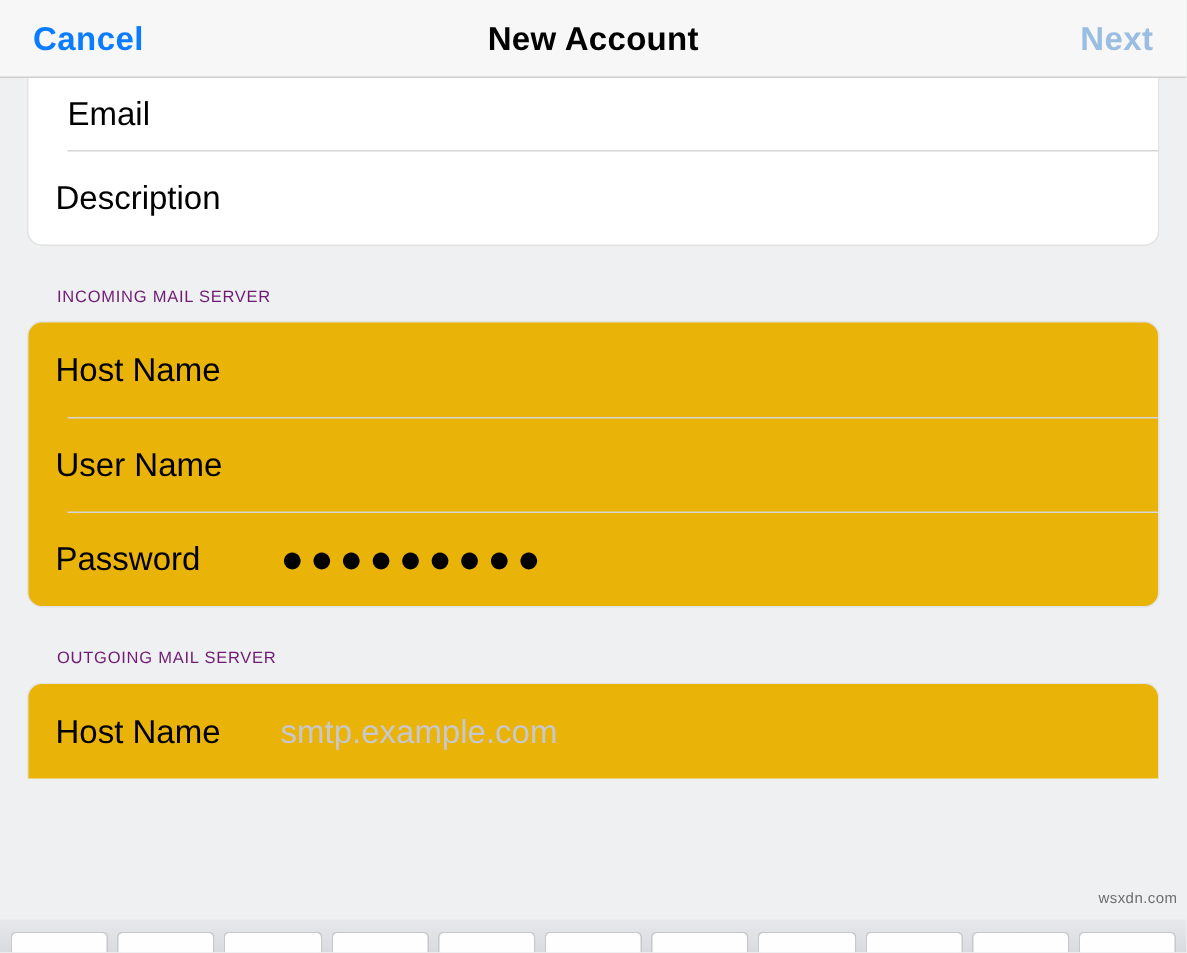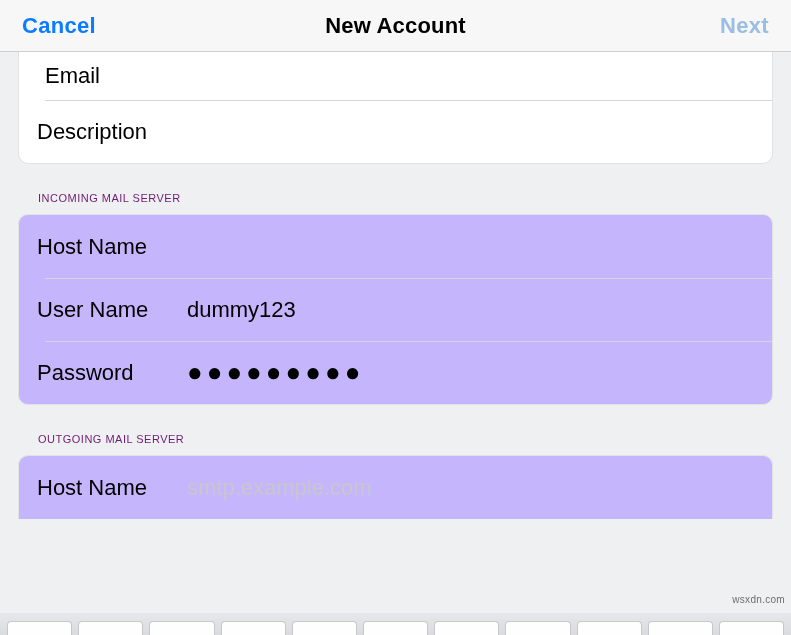--- a/index.html
+++ b/index.html
@@ -36,21 +36,21 @@
     .nav-title {
       font-size: 22px;
       font-weight: 700;
       color: #000;
       position: absolute;
       left: 50%;
       transform: translateX(-50%);
       letter-spacing: 0.2px;
     }
     .group {
-      background: #c4b5fd;
+      background: #eab308;
       border-top: 0.5px solid #cfcfcf;
       border-bottom: 0.5px solid #cfcfcf;
     }
     .group.rounded-all {
       border-radius: 10px;
       margin: 0 18px;
       border: 0.5px solid #e2e2e2;
     }
     .group.rounded-top {
       border-top-left-radius: 10px;
@@ -185,21 +185,20 @@
 </div>
 
 <div class="section-header">INCOMING MAIL SERVER</div>
 
 <div class="group rounded-all">
   <div class="row">
     <div class="row-label">Host Name</div>
   </div>
   <div class="row">
     <div class="row-label">User Name</div>
-    <input class="row-value" value="dummy123" style="">
   </div>
   <div class="row">
     <div class="row-label">Password</div>
     <div class="row-value dots">●●●●●●●●●</div>
   </div>
 </div>
 
 <div class="section-header">OUTGOING MAIL SERVER</div>
 
 <div class="group rounded-top">

